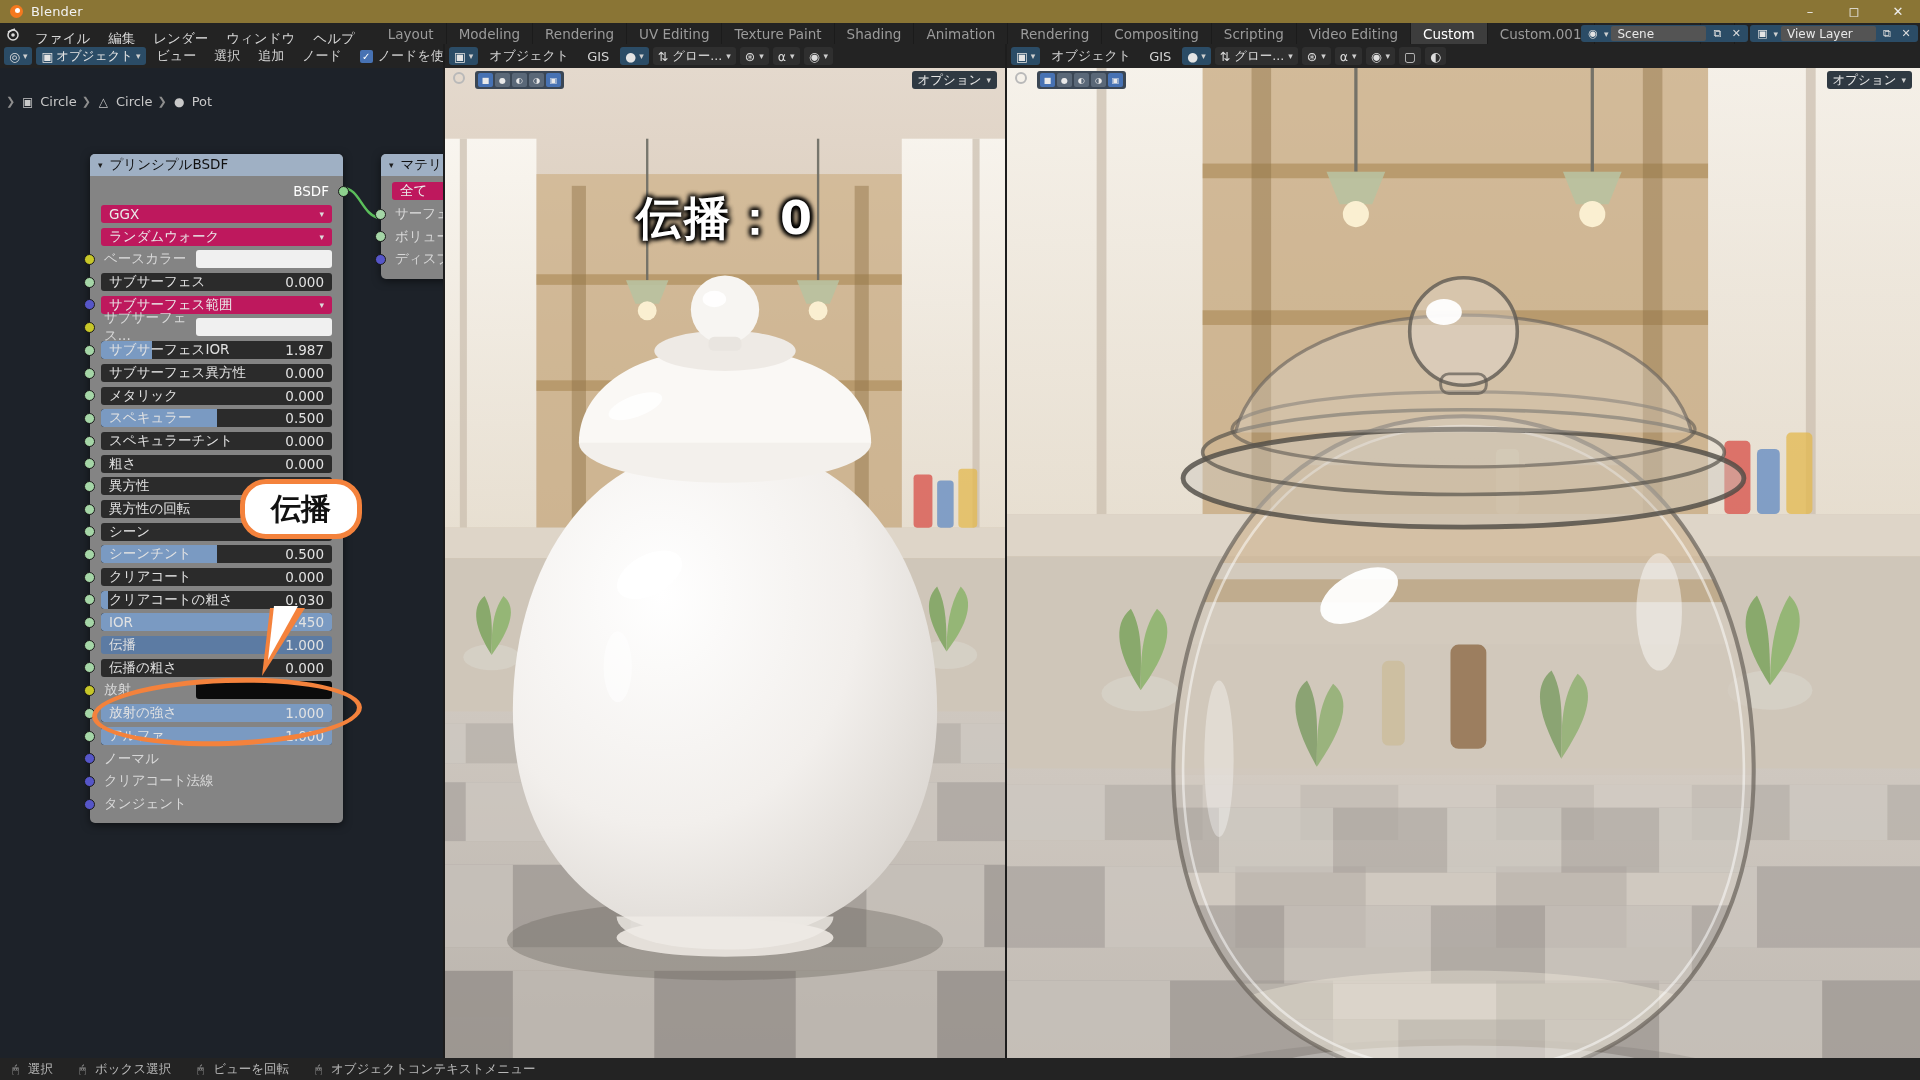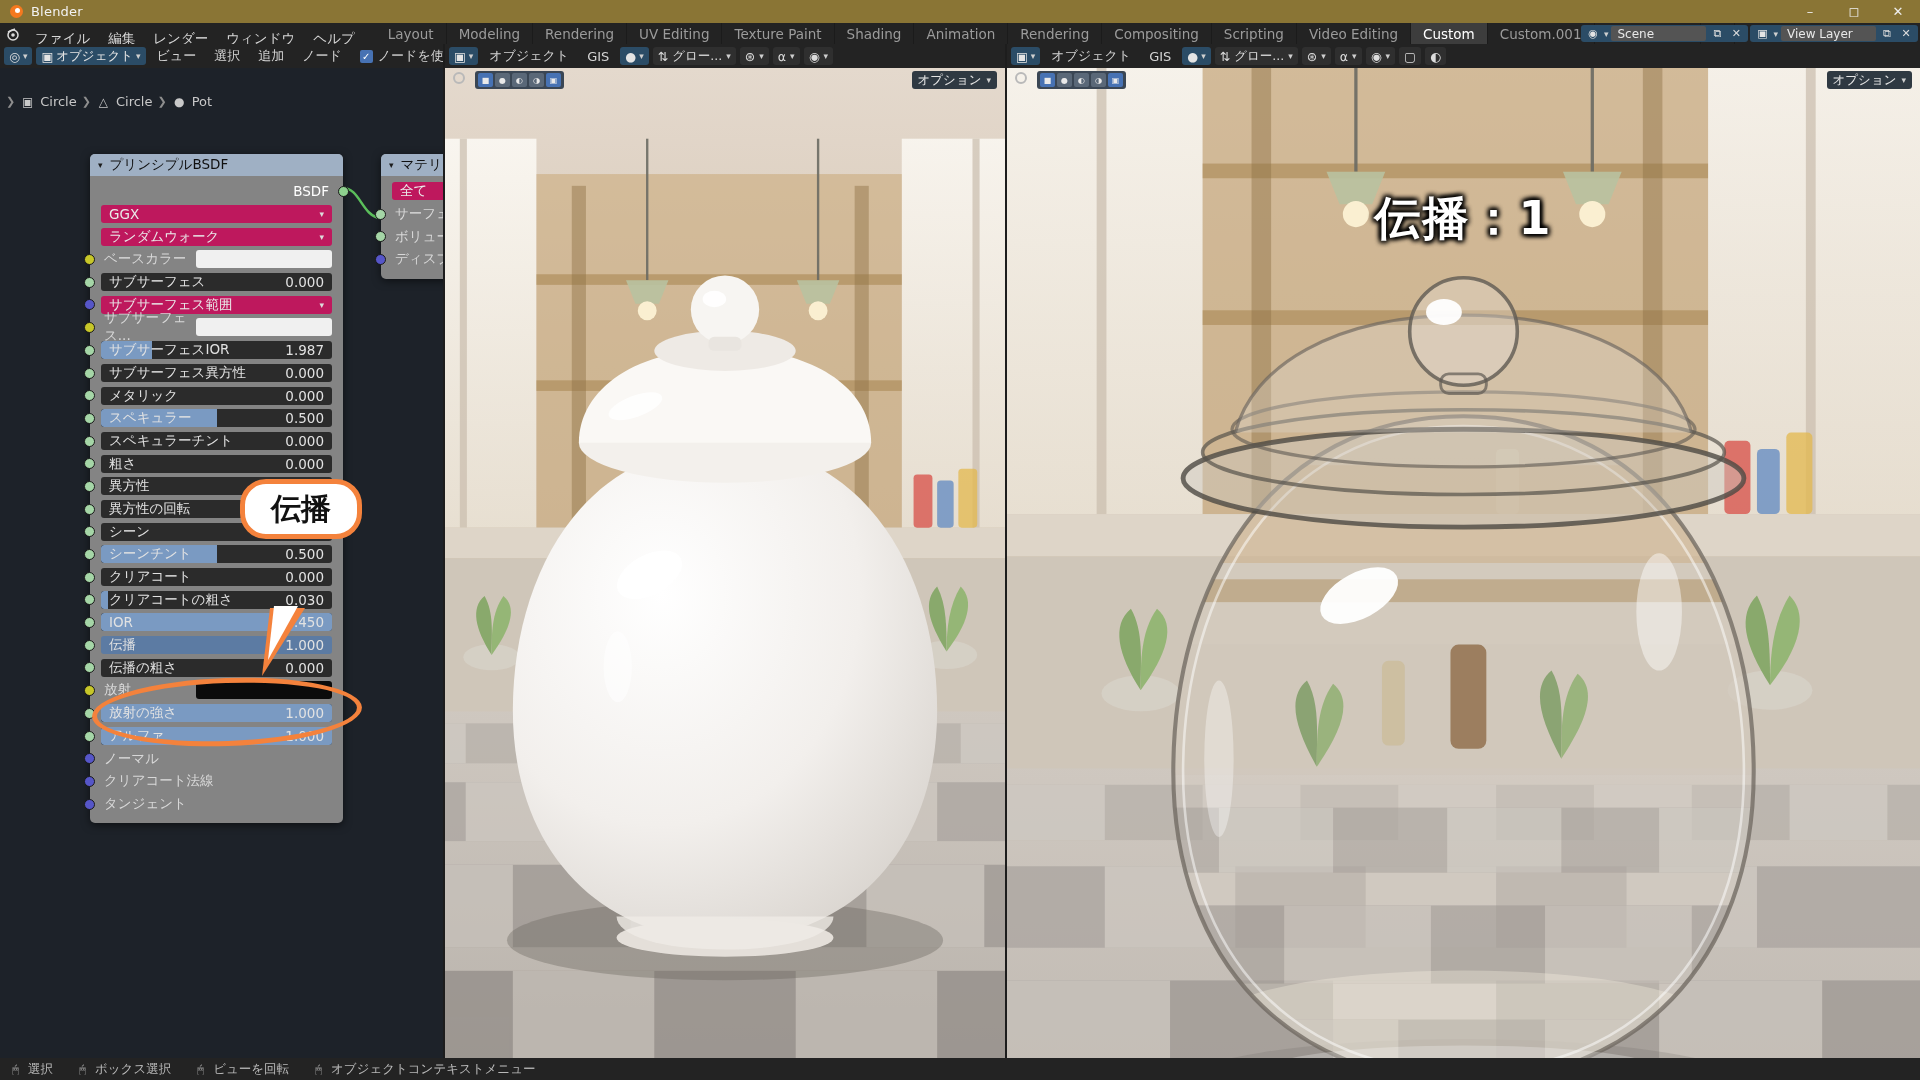--- a/index.html
+++ b/index.html
@@ -694,20 +694,21 @@
           <div class="vp-ic on">■</div>
           <div class="vp-ic">●</div>
           <div class="vp-ic">◐</div>
           <div class="vp-ic">◑</div>
           <div class="vp-ic on">▣</div>
         </div>
         <div class="opt-btn">
           <span>オプション</span>
           <span class="chev">▾</span>
         </div>
+        <div class="vp-title">伝播：0</div>
       </div>
     </div>
 
     <div class="editor ed-v2">
       <div class="ed-header">
         <div class="hdr-btn">
           <span>▣</span>
           <span class="chev">▾</span>
         </div>
         <div class="hdr-plain">オブジェクト</div>
@@ -883,21 +884,20 @@
           <div class="vp-ic on">■</div>
           <div class="vp-ic">●</div>
           <div class="vp-ic">◐</div>
           <div class="vp-ic">◑</div>
           <div class="vp-ic on">▣</div>
         </div>
         <div class="opt-btn">
           <span>オプション</span>
           <span class="chev">▾</span>
         </div>
-        <div class="vp-title">伝播：1</div>
       </div>
     </div>
 
   </div>
 
   <div class="statusbar">
     <div class="status-item">
       <span class="mkey">🖱</span>
       <span>選択</span>
     </div>

